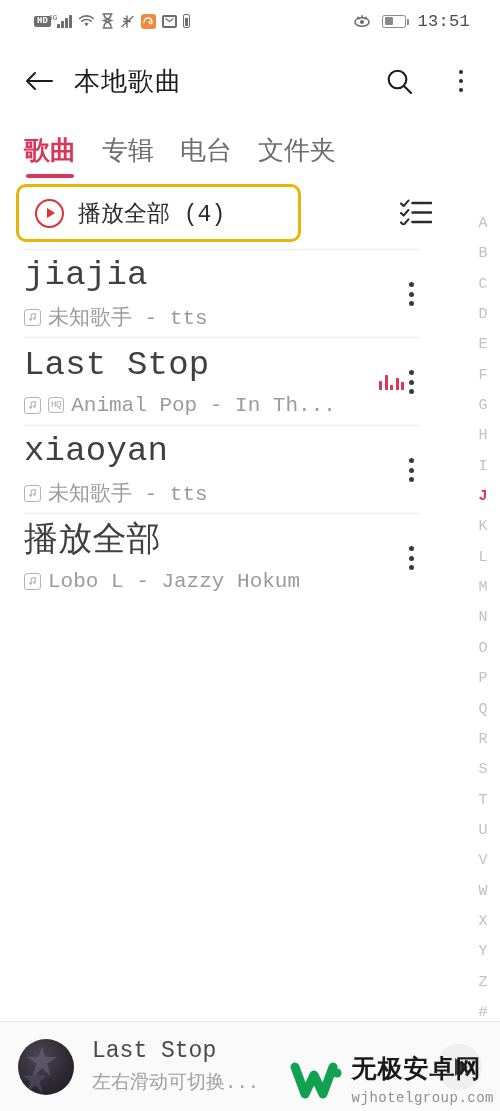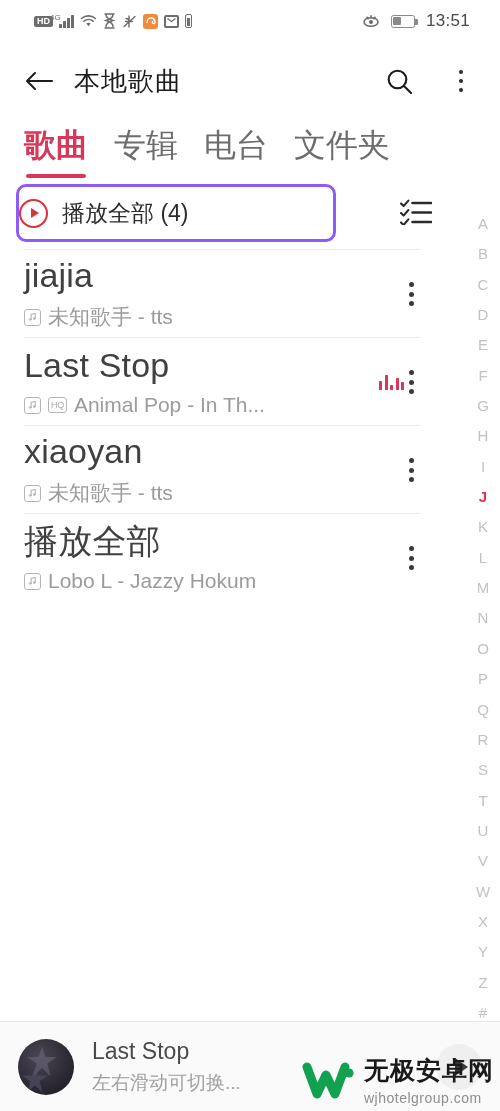--- a/index.html
+++ b/index.html
@@ -2,21 +2,21 @@
 <html><head>
 <meta charset="utf-8">
 <style>
   * { margin:0; padding:0; box-sizing:border-box; }
   html, body {
     width:500px; height:1111px;
     background:#ffffff;
     font-family:"Liberation Sans","DejaVu Sans",sans-serif;
     overflow:hidden;
   }
-  .phone { position:relative; width:500px; height:1111px; background:#fff; }
+  .phone { position:relative; width:500px; height:1111px; background:#fff;font-family:Liberation Mono, monospace; }
 
   
   .statusbar {
     height:42px; display:flex; align-items:center;
     padding:0 16px; color:#5a5a5a;
   }
   .sb-left { display:flex; align-items:center; gap:6px; margin-left:18px; }
   .sb-right { display:flex; align-items:center; gap:11px; margin-left:auto; margin-right:14px; }
   .hd-badge {
     font-size:9px; font-weight:bold; color:#fff; background:#6d6d6d;
@@ -52,33 +52,33 @@
   .header { height:78px; display:flex; align-items:center; padding:0 22px; }
   .back-arrow { width:34px; height:34px; display:flex; align-items:center; justify-content:center; cursor:pointer; }
   .title { font-size:26px; color:#1c1c1c; margin-left:18px; letter-spacing:1px; font-weight:400; }
   .header-actions { margin-left:auto; display:flex; align-items:center; gap:28px; }
   .hdr-btn { width:34px; height:34px; display:flex; align-items:center; justify-content:center; cursor:pointer; }
   .kebab { display:flex; flex-direction:column; gap:4.5px; align-items:center; }
   .kebab i { width:4.5px; height:4.5px; border-radius:50%; background:#2b2b2b; display:block; }
 
   
   .tabs { display:flex; align-items:flex-end; padding:0 24px; height:58px; gap:26px; }
-  .tab { font-size:32px; color:#6d6d6d; position:relative; padding-bottom:10px; cursor:pointer; white-space:nowrap; }
+  .tab { font-size:26px; color:#6d6d6d; position:relative; padding-bottom:10px; cursor:pointer; white-space:nowrap; }
   .tab.active { color:#d8375a; font-weight:bold; }
   .tab.active::after {
     content:""; position:absolute; left:2px; right:2px; bottom:0;
     height:4px; background:#d8375a; border-radius:2px;
   }
 
   
   .playall-wrap { position:relative; height:72px; }
   .playall {
-    position:absolute; left:16px; top:6px; width:320px; height:58px;
-    display:flex; align-items:center; 
-    border:3px solid #8b5cf6; border-radius:10px; cursor:pointer;
+    position:absolute; left:16px; top:6px; width:285px; height:58px;
+    display:flex; align-items:center; padding-left:16px;
+    border:3px solid #eab308; border-radius:10px; cursor:pointer;
   }
   .play-circle {
     width:29px; height:29px; border-radius:50%; border:2.3px solid #e03038;
     display:flex; align-items:center; justify-content:center; flex:none;
   }
   .play-tri { width:0;height:0;border-left:8px solid #e03038;border-top:5.5px solid transparent;border-bottom:5.5px solid transparent; margin-left:2.5px; }
   .playall-label { font-size:23px; color:#2b2b2b; margin-left:14px; white-space:nowrap; }
   .multiselect { position:absolute; right:68px; top:21px; cursor:pointer; }
   .divider { position:absolute; left:24px; right:80px; bottom:0; height:1px; background:#ececec; }
 

